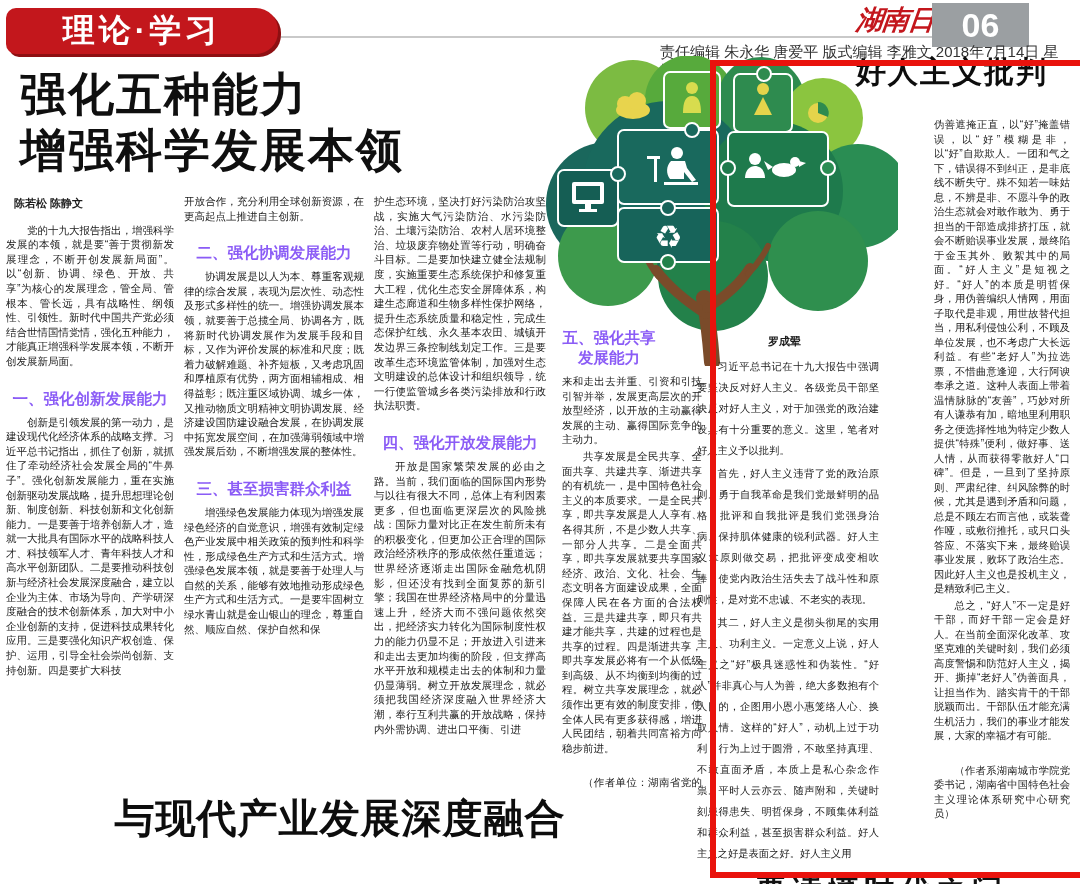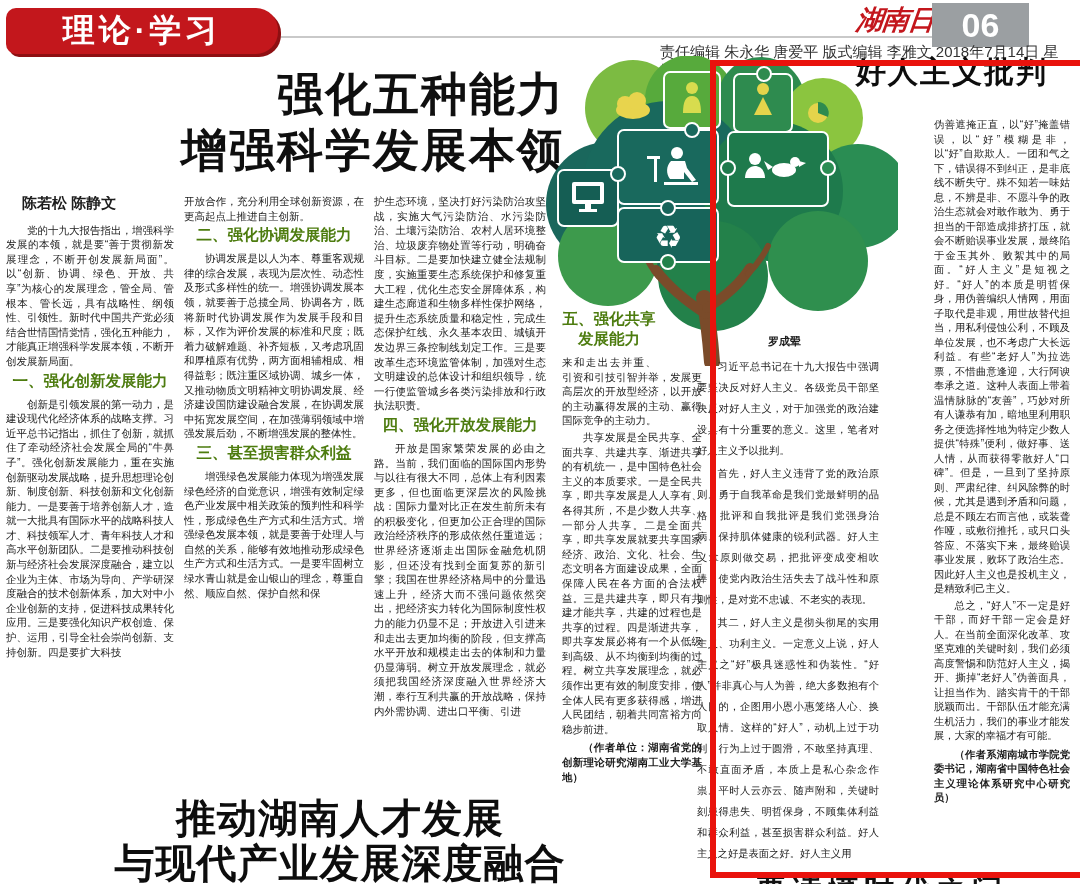--- a/index.html
+++ b/index.html
@@ -9,30 +9,30 @@
   .banner{position:absolute;left:6px;top:8px;width:272px;height:46px;border-radius:10px 22px 22px 10px;
           display:flex;align-items:center;justify-content:center;box-shadow:3px 3px 0 #8e0f12;z-index:2;}
   .banner span{color:#fff;font-size:32px;font-weight:bold;letter-spacing:4px;}
   .hrule{position:absolute;left:268px;top:36px;width:744px;border-top:2px solid #c9c9c9;z-index:1;}
   .logo{position:absolute;left:856px;top:2px;width:108px;height:40px;font-family:"DejaVu Serif","Liberation Serif",serif;
         font-style:italic;font-weight:bold;font-size:27px;letter-spacing:-1px;transform:skewX(-6deg);z-index:2;}
   .pagenum{position:absolute;left:932px;top:3px;width:97px;height:44px;display:flex;align-items:center;justify-content:center;
            color:#fff;font-size:34px;font-weight:bold;z-index:2;}
   .edline{position:absolute;left:660px;top:43px;width:400px;text-align:left;font-size:15px;color:#333;z-index:2;}
   
-  .main-title{position:absolute;left:20px;top:66px;width:545px;text-align:right;font-weight:bold;
+  .main-title{position:absolute;left:20px;top:66px;width:545px;text-align:left;font-weight:bold;
               font-size:46px;line-height:56px;letter-spacing:2px;color:#0f0f0f;z-index:2;}
   
   .col{position:absolute;font-size:10.5px;line-height:14.6px;text-align:justify;overflow:hidden;z-index:2;color:#1c1c1c;}
   .blk{margin:0 0 2px;}
   .blk-p{text-indent:2em;}
   .blk-c{text-indent:0;}
-  .blk-h{font-weight:bold;font-size:15.5px;line-height:20px;text-align:center;text-indent:0;margin:1px 0 6px;color:#4d7c0f;}
-  .blk-b{font-weight:bold;font-size:15px;text-indent:0;margin:0 16px 12px;}
-  .blk-e{font-weight:bold;text-indent:2em;margin-top:4px;}
+  .blk-h{font-weight:bold;font-size:15.5px;line-height:20px;text-align:center;text-indent:0;margin:20px 0 6px;color:#8b5cf6;}
+  .blk-b{font-weight:bold;font-size:11px;text-indent:0;margin:0 8px 12px;}
+  .blk-e{font-weight:normal;text-indent:2em;margin-top:20px;}
   #col1{left:6px;  top:196px;width:168px;height:596px;}
   #col2{left:184px;top:194px;width:180px;height:598px;}
   #col3{left:374px;top:194px;width:172px;height:598px;}
   #col4{left:562px;top:308px;width:140px;height:484px;}
   #col4::before{content:"";float:right;width:46px;height:54px;} 
   
   #tree{position:absolute;left:428px;top:56px;width:470px;height:310px;z-index:3;}
   
   .hl-border{position:absolute;left:710px;top:60px;width:364px;height:806px;border:6px solid;z-index:6;pointer-events:none;}
   .side-title{position:absolute;left:856px;top:52px;width:200px;font-size:30px;font-weight:bold;letter-spacing:2px;color:#0d0d0d;z-index:4;}
@@ -172,19 +172,18 @@
       <div class="blk blk-p">首先，好人主义违背了党的政治原则。勇于自我革命是我们党最鲜明的品格，批评和自我批评是我们党强身治病、保持肌体健康的锐利武器。好人主义拿原则做交易，把批评变成变相吹捧，使党内政治生活失去了战斗性和原则性，是对党不忠诚、不老实的表现。</div>
       <div class="blk blk-p">其二，好人主义是彻头彻尾的实用主义、功利主义。一定意义上说，好人主义之“好”极具迷惑性和伪装性。“好人”并非真心与人为善，绝大多数抱有个人目的，企图用小恩小惠笼络人心、换取人情。这样的“好人”，动机上过于功利，行为上过于圆滑，不敢坚持真理、不敢直面矛盾，本质上是私心杂念作祟。平时人云亦云、随声附和，关键时刻患得患失、明哲保身，不顾集体利益和群众利益，甚至损害群众利益。好人主义之好是表面之好。好人主义用</div>
     </div>
   <div id="sideR" class="col">
       <div class="blk blk-c">伪善遮掩正直，以“好”掩盖错误，以“好”模糊是非，以“好”自欺欺人。一团和气之下，错误得不到纠正，是非底线不断失守。殊不知若一味姑息，不辨是非、不愿斗争的政治生态就会对敢作敢为、勇于担当的干部造成排挤打压，就会不断贻误事业发展，最终陷于金玉其外、败絮其中的局面。“好人主义”是短视之好。“好人”的本质是明哲保身，用伪善编织人情网，用面子取代是非观，用世故替代担当，用私利侵蚀公利，不顾及单位发展，也不考虑广大长远利益。有些“老好人”为拉选票，不惜曲意逢迎，大行阿谀奉承之道。这种人表面上带着温情脉脉的“友善”，巧妙对所有人谦恭有加，暗地里利用职务之便选择性地为特定少数人提供“特殊”便利，做好事、送人情，从而获得零散好人“口碑”。但是，一旦到了坚持原则、严肃纪律、纠风除弊的时候，尤其是遇到矛盾和问题，总是不顾左右而言他，或装聋作哑，或敷衍推托，或只口头答应、不落实下来，最终贻误事业发展，败坏了政治生态。因此好人主义也是投机主义，是精致利己主义。</div>
       <div class="blk blk-p">总之，“好人”不一定是好干部，而好干部一定会是好人。在当前全面深化改革、攻坚克难的关键时刻，我们必须高度警惕和防范好人主义，揭开、撕掉“老好人”伪善面具，让担当作为、踏实肯干的干部脱颖而出。干部队伍才能充满生机活力，我们的事业才能发展，大家的幸福才有可能。</div>
       <div class="blk blk-e">（作者系湖南城市学院党委书记，湖南省中国特色社会主义理论体系研究中心研究员）</div>
     </div>
 
   <div class="bottom-title">
-    <div>推动湖南人才发展</div>
     <div>与现代产业发展深度融合</div>
   </div>
 
   <div class="cropped">要读懂时代之问</div>
 
 </div>
 
 </body></html>

